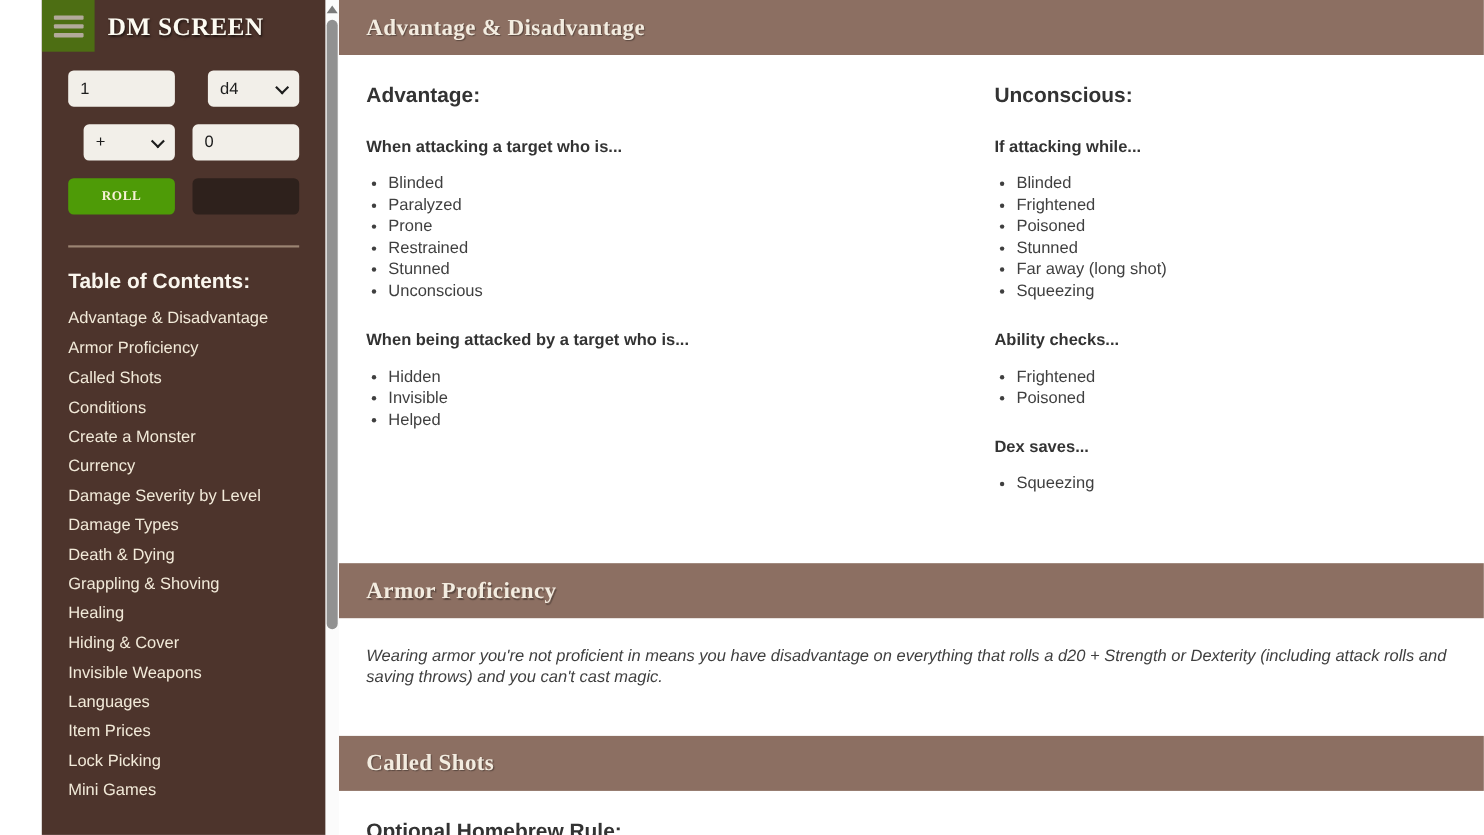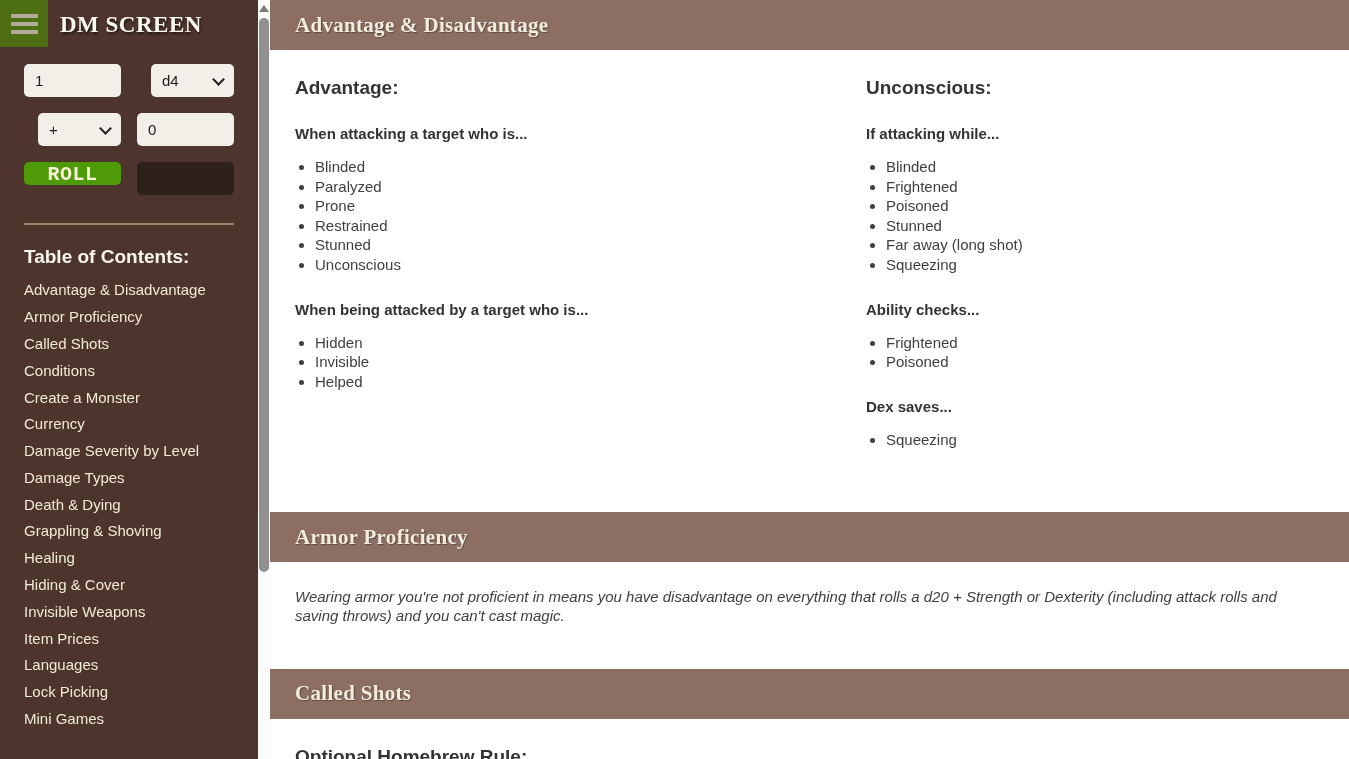--- a/index.html
+++ b/index.html
@@ -9,20 +9,21 @@
     display: flex;
     font-family: "Liberation Sans", sans-serif;
     background: #ffffff;
   }
 
   
   .sidebar {
     width: 258px; min-width: 258px; height: 759px;
     background: #4d342c;
     overflow: hidden;
+    margin-left: 38px;
   }
   .sidebar-header { display: flex; align-items: flex-start; }
   .menu-btn {
     width: 48px; height: 47px; background: #4d6e13;
     border: none; cursor: pointer;
     display: flex; flex-direction: column; justify-content: center; align-items: center;
     gap: 4px; padding: 0;
   }
   .menu-btn span { display: block; width: 27px; height: 4px; background: #b3aa9b; border-radius: 1px; }
   .app-title {
@@ -48,23 +49,23 @@
     padding: 0 0 0 11px; font-size: 15px; color: #1d1d1d; font-family: "Liberation Sans", sans-serif;
     outline: none; cursor: pointer;
   }
   .select-wrap::after {
     content: ""; position: absolute; right: 11px; top: 11px;
     width: 7px; height: 7px;
     border-right: 2.5px solid #1d1d1d; border-bottom: 2.5px solid #1d1d1d;
     transform: rotate(45deg); pointer-events: none;
   }
   .roll-btn {
-    width: 97px; height: 23px; background: #4e9b07; border: none; border-radius: 5px;
-    color: #f8f2d8; font-weight: bold; font-size: 20px; letter-spacing: 0.5px;
-    cursor: pointer; font-family: Liberation Mono, monospace;
+    width: 97px; height: 33px; background: #4e9b07; border: none; border-radius: 5px;
+    color: #f8f2d8; font-weight: bold; font-size: 12px; letter-spacing: 0.5px;
+    cursor: pointer; font-family: Liberation Serif, serif;
   }
   .result-box { width: 97px; height: 33px; background: #2e211c; border-radius: 5px; }
 
   .divider { border: none; border-top: 2px solid #9b8472; margin: 28px 24px 0 24px; }
 
   .toc-heading { color: #faf6ee; font-weight: bold; font-size: 19px; margin: 21px 0 9px 24px; }
   .toc-item {
     color: #f2ead9; font-size: 15px; line-height: 18px;
     padding: 4.4px 8px 4.4px 24px; cursor: pointer; white-space: nowrap;
   }
@@ -147,22 +148,22 @@
     <div class="toc-item">Conditions</div>
     <div class="toc-item">Create a Monster</div>
     <div class="toc-item">Currency</div>
     <div class="toc-item">Damage Severity by Level</div>
     <div class="toc-item">Damage Types</div>
     <div class="toc-item">Death &amp; Dying</div>
     <div class="toc-item">Grappling &amp; Shoving</div>
     <div class="toc-item">Healing</div>
     <div class="toc-item">Hiding &amp; Cover</div>
     <div class="toc-item">Invisible Weapons</div>
+    <div class="toc-item">Languages</div>
     <div class="toc-item">Item Prices</div>
-    <div class="toc-item">Languages</div>
     <div class="toc-item">Lock Picking</div>
     <div class="toc-item">Mini Games</div>
   </nav>
 </aside>
 
 <div class="scrollbar-col">
   <div class="scroll-up-arrow"></div>
   <div class="scroll-thumb"></div>
 </div>
 

